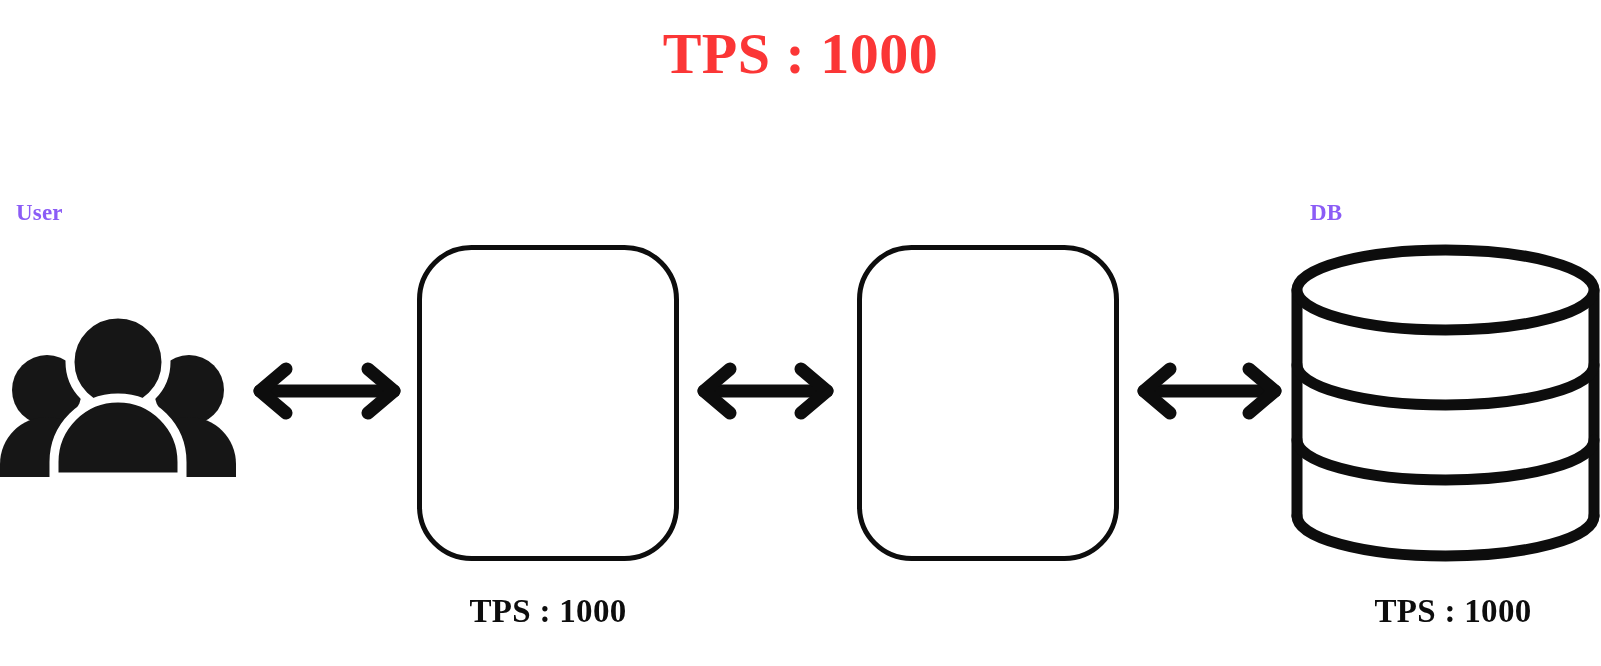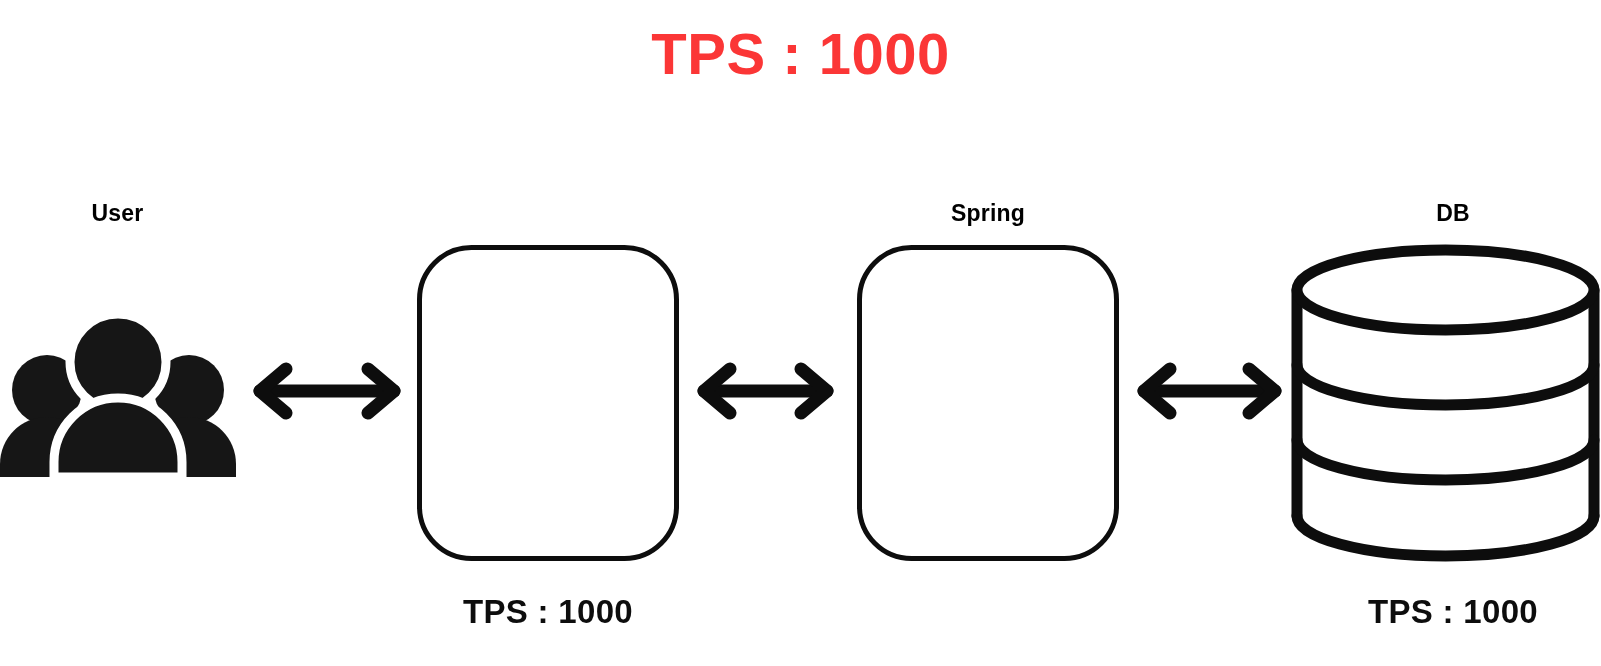--- a/index.html
+++ b/index.html
@@ -14,20 +14,21 @@
     overflow: hidden;
     font-family: "Liberation Sans", sans-serif;
     -webkit-font-smoothing: antialiased;
   }
 
   #stage {
     position: absolute;
     inset: 0;
     width: 1601px;
     height: 666px;
+    font-family: Liberation Serif, serif;
   }
 
   
   .title {
     position: absolute;
     left: 0;
     top: 22px;
     width: 1601px;
     text-align: center;
     font-size: 58px;
@@ -35,26 +36,26 @@
     letter-spacing: 0.5px;
     color: #fb3636;
     line-height: 1.1;
     white-space: nowrap;
   }
 
   
   .node-label {
     position: absolute;
     top: 200px;
-    text-align: center;
     font-size: 23px;
     font-weight: 700;
-    color: #000000;
+    color: #8b5cf6;
     letter-spacing: 0.2px;
     white-space: nowrap;
+    margin-left: 16px;
   }
 
   
   .node-caption {
     position: absolute;
     top: 593px;
     text-align: center;
     font-size: 33px;
     font-weight: 800;
     color: #0d0d0d;
@@ -128,21 +129,20 @@
   <div class="arrow" style="left:688px;">
     <svg width="155" height="62" viewBox="0 0 155 62" aria-hidden="true">
       <g fill="none" stroke="#0d0d0d" stroke-width="13" stroke-linecap="round" stroke-linejoin="round">
         <line x1="16" y1="31" x2="139" y2="31"></line>
         <polyline points="42,9 16,31 42,53"></polyline>
         <polyline points="113,9 139,31 113,53"></polyline>
       </g>
     </svg>
   </div>
 
-  <div class="node-label col-spring">Spring</div>
 
   <div class="figure" style="left:855px; top:243px;">
     <svg width="266" height="320" viewBox="0 0 266 320" aria-hidden="true">
       <rect x="4.5" y="4.5" width="257" height="311" rx="52" ry="52" fill="#ffffff" stroke="#0d0d0d" stroke-width="5"></rect>
     </svg>
   </div>
 
 
   <div class="arrow" style="left:1128px;">
     <svg width="163" height="62" viewBox="0 0 163 62" aria-hidden="true">

